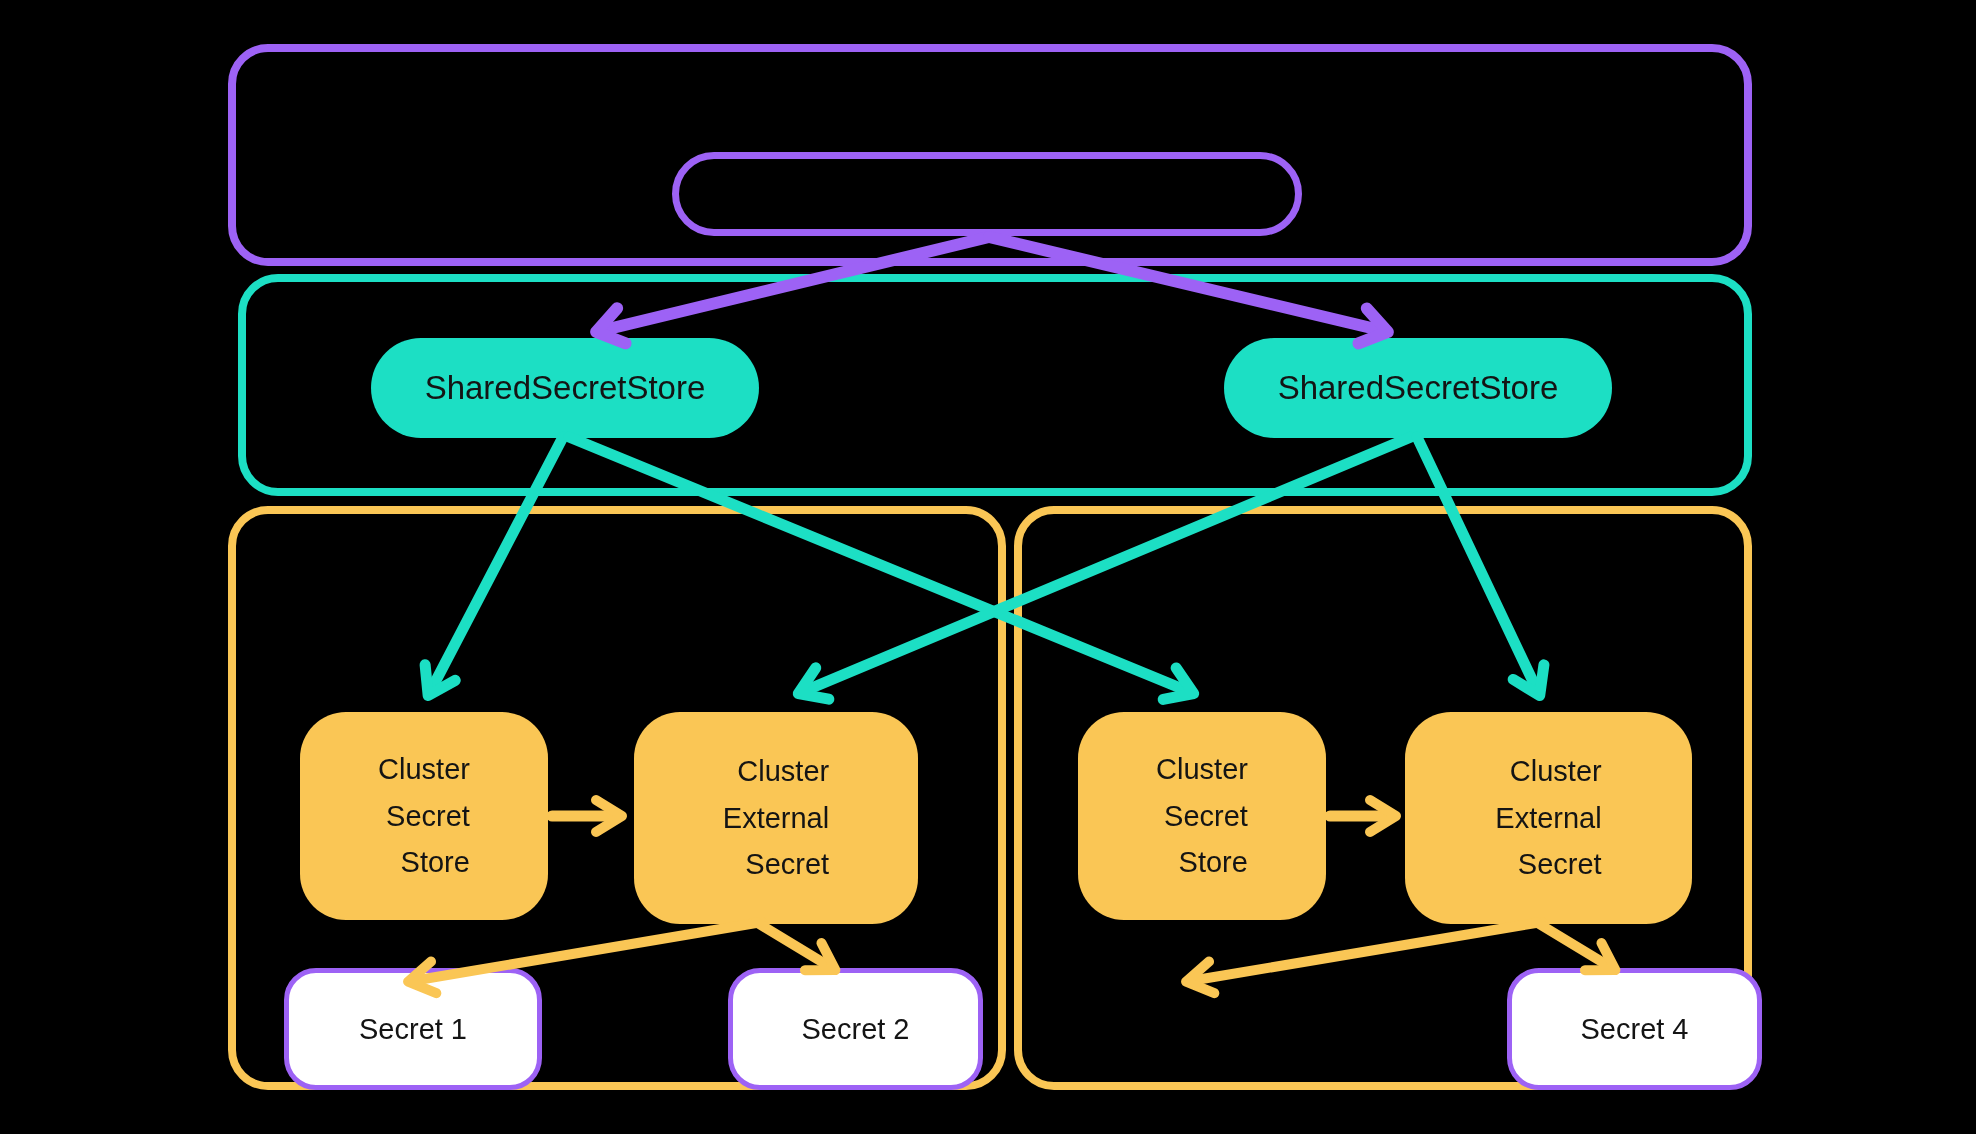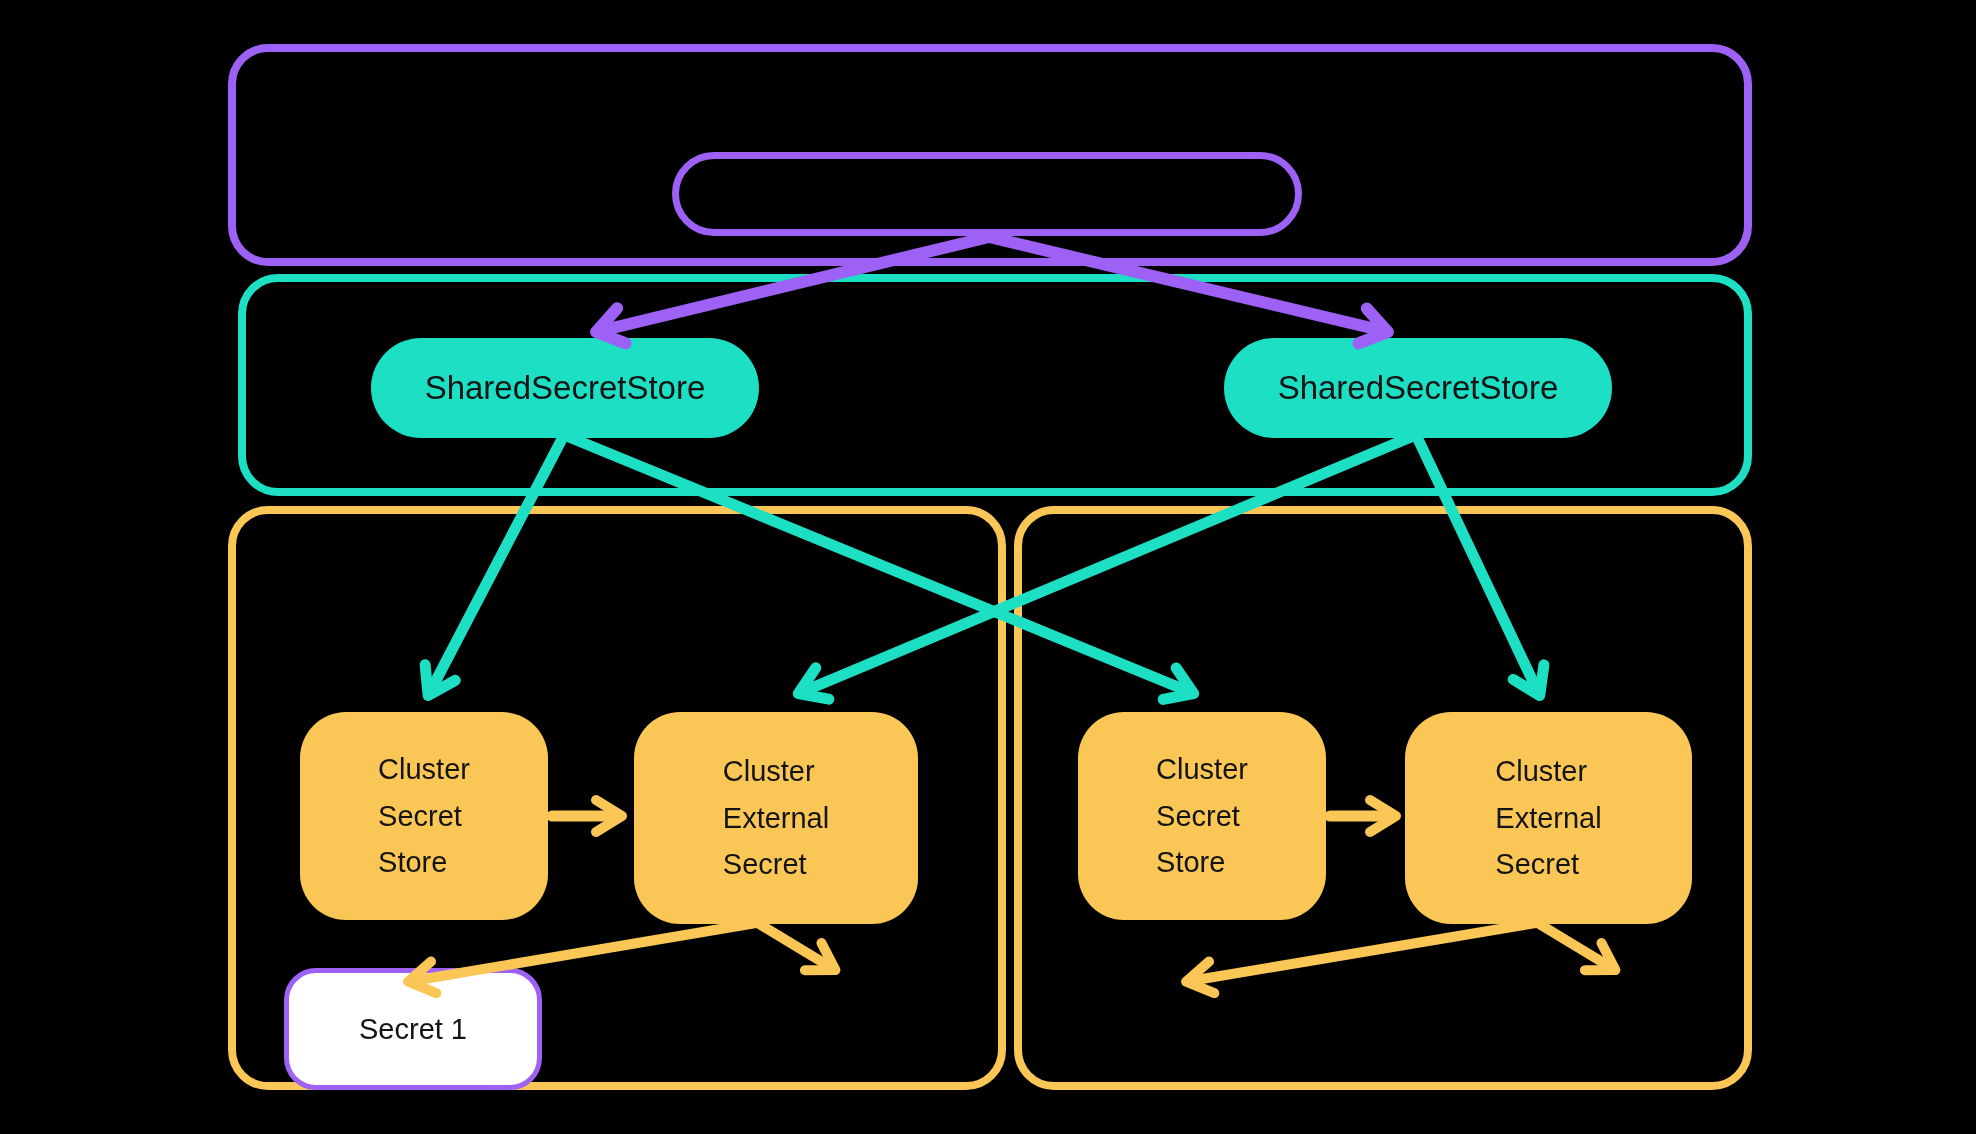--- a/index.html
+++ b/index.html
@@ -12,21 +12,21 @@
   .c-purple{border:8px solid var(--purple);border-radius:40px;}
   .c-teal{border:8px solid var(--teal);border-radius:40px;}
   .c-yellow{border:8px solid var(--yellow);border-radius:40px;}
   #purpleBox{left:228px;top:44px;width:1508px;height:206px;}
   #purplePill{left:672px;top:152px;width:616px;height:70px;border-width:7px;border-radius:42px;}
   #tealBox{left:238px;top:274px;width:1498px;height:206px;}
   #yellowBoxL{left:228px;top:506px;width:762px;height:568px;}
   #yellowBoxR{left:1014px;top:506px;width:722px;height:568px;}
 
   .node{position:absolute;display:flex;align-items:center;justify-content:center;
-        text-align:left;color:var(--node-text);z-index:3;}
+        text-align:right;color:var(--node-text);z-index:3;}
   .sss{top:338px;width:388px;height:100px;background:var(--teal);border-radius:50px;font-size:33px;}
   #sssL{left:371px;} #sssR{left:1224px;}
   .cbox{top:712px;background:var(--yellow);border-radius:46px;font-size:29px;line-height:1.6;white-space:pre-line;}
   #cssL{left:300px;width:248px;height:208px;}
   #cesL{left:634px;width:284px;height:212px;}
   #cssR{left:1078px;width:248px;height:208px;}
   #cesR{left:1405px;width:287px;height:212px;}
   .secret{top:968px;height:112px;background:var(--secret-bg);border:5px solid var(--purple);
           border-radius:32px;font-size:29px;}
   #s1{left:252px;width:248px;margin-left:32px;} #s2{left:728px;width:245px;}
@@ -64,20 +64,22 @@
 External
 Secret</div>
   <div class="node cbox" id="cssR">Cluster
 Secret
 Store</div>
   <div class="node cbox" id="cesR">Cluster
 External
 Secret</div>
 
   <div class="node secret" id="s1">Secret 1</div>
+  <div class="node secret" id="s2">Secret 2</div>
+  <div class="node secret" id="s4">Secret 4</div>
 
   <svg class="arrows" width="1976" height="1134" viewBox="0 0 1976 1134">
     <defs>
       <marker id="ah-p" markerUnits="userSpaceOnUse" markerWidth="60" markerHeight="60" refX="36" refY="30" orient="auto">
         <path class="mk mk-p" d="M14 12 L40 30 L14 48"></path>
       </marker>
       <marker id="ah-t" markerUnits="userSpaceOnUse" markerWidth="60" markerHeight="60" refX="34" refY="30" orient="auto">
         <path class="mk mk-t" d="M12 13 L38 30 L12 47"></path>
       </marker>
       <marker id="ah-y" markerUnits="userSpaceOnUse" markerWidth="60" markerHeight="60" refX="34" refY="30" orient="auto">

